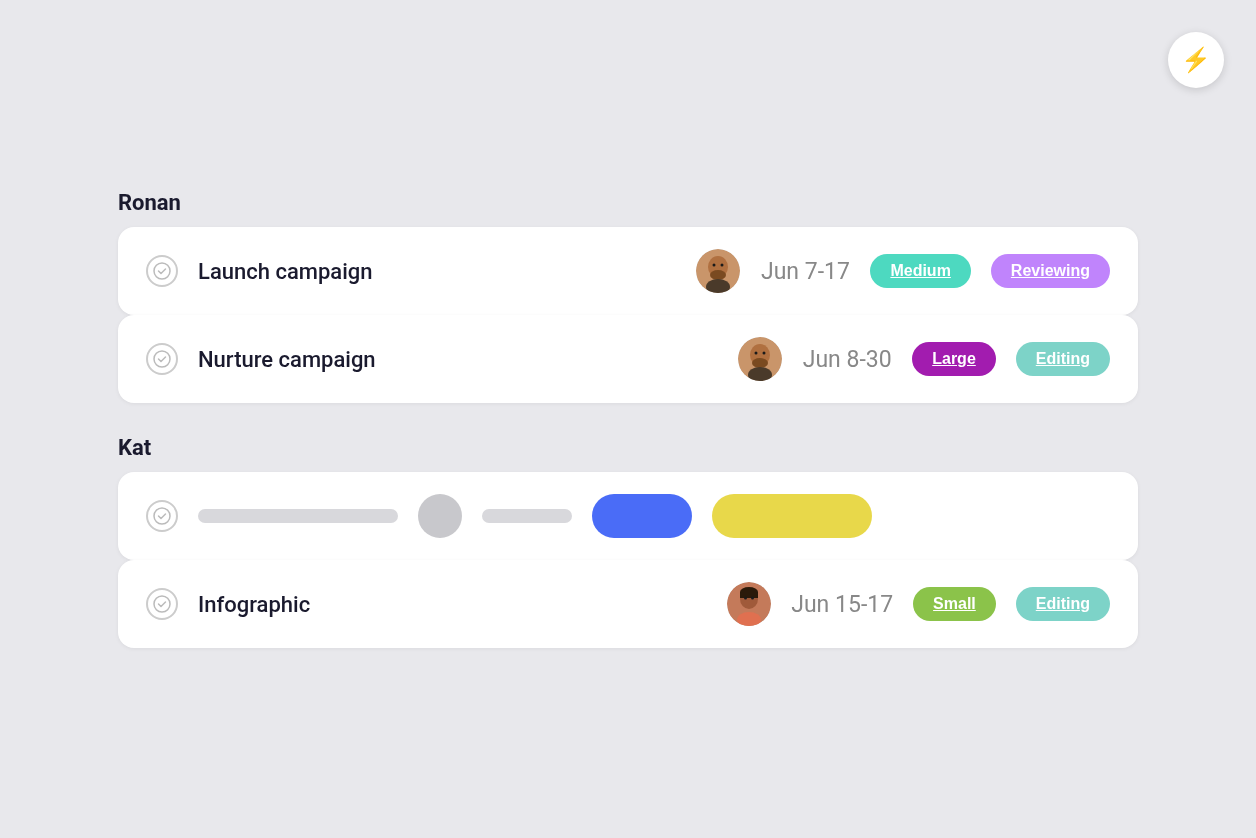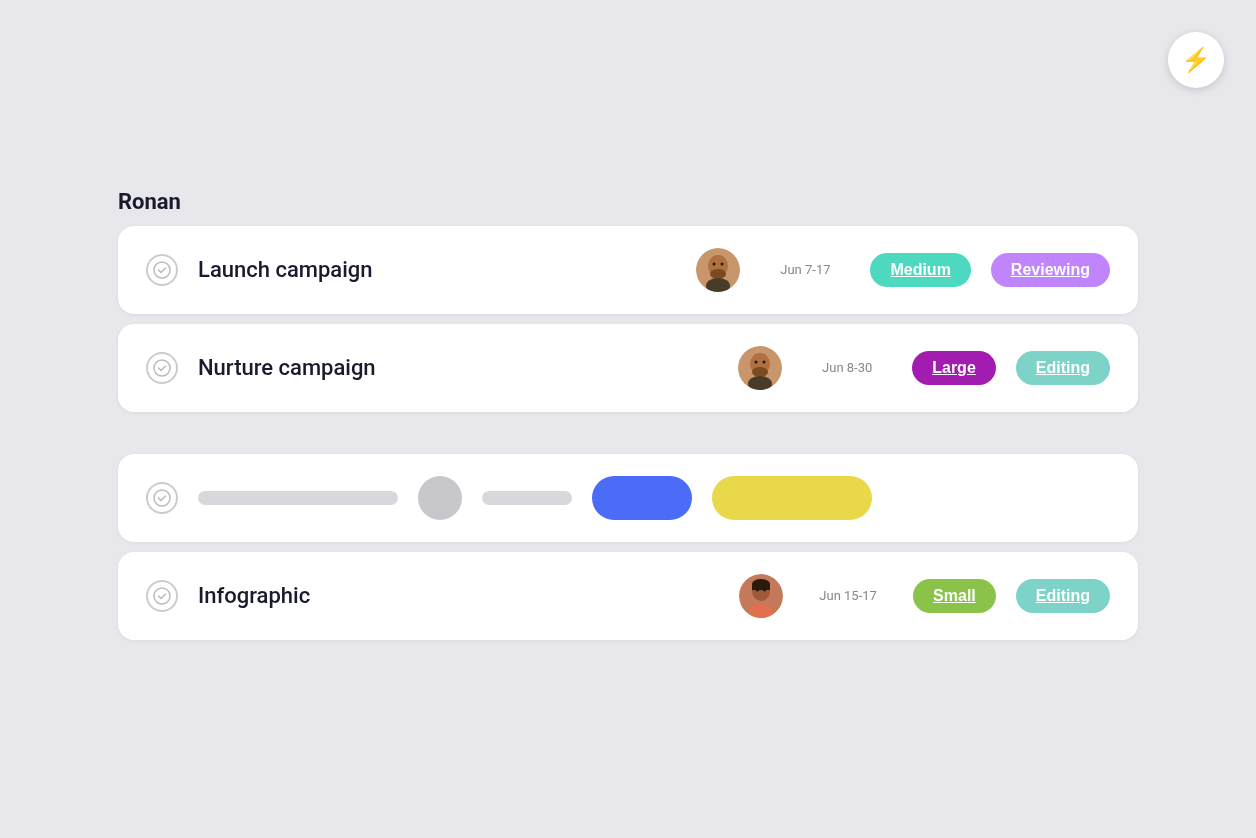--- a/index.html
+++ b/index.html
@@ -51,21 +51,20 @@
       margin-bottom: 12px;
     }
 
     .task-card {
       background: #fff;
       border-radius: 16px;
       padding: 22px 28px;
       display: flex;
       align-items: center;
       gap: 20px;
-      margin-bottom: 10px;
       box-shadow: 0 1px 4px rgba(0,0,0,0.06);
     }
 
     .check-icon {
       width: 32px;
       height: 32px;
       border-radius: 50%;
       border: 2px solid #ccc;
       display: flex;
       align-items: center;
@@ -102,21 +101,21 @@
       background: #c8c8cc;
       flex-shrink: 0;
     }
 
     .avatar svg {
       width: 100%;
       height: 100%;
     }
 
     .date-range {
-      font-size: 13px;
+      font-size: 23px;
       color: #888;
       min-width: 90px;
       text-align: center;
     }
 
     .date-placeholder {
       height: 14px;
       background: #d8d8dc;
       border-radius: 7px;
       width: 90px;
@@ -238,20 +237,21 @@
 
         <ellipse cx="22" cy="38" rx="12" ry="8" fill="#4a3a2a"></ellipse>
       </svg>
         </div>
         <div class="date-range">Jun 8-30</div>
         <button class="badge badge-large">Large</button>
         <button class="badge badge-editing">Editing</button>
       </div>
     </div>
     <div>
+      <div class="section-label">Kat</div>
       <div class="task-card">
         <div class="check-icon">
           <svg width="18" height="18" viewBox="0 0 18 18" fill="none" xmlns="http://www.w3.org/2000/svg">
         <circle cx="9" cy="9" r="8" stroke="#bbb" stroke-width="1.5"></circle>
         <polyline points="5.5,9 8,11.5 12.5,7" stroke="#bbb" stroke-width="1.5" stroke-linecap="round" stroke-linejoin="round" fill="none"></polyline>
       </svg>
         </div>
         <div class="task-title-placeholder"></div>
         <div class="avatar-placeholder"></div>
         <div class="date-placeholder"></div>

